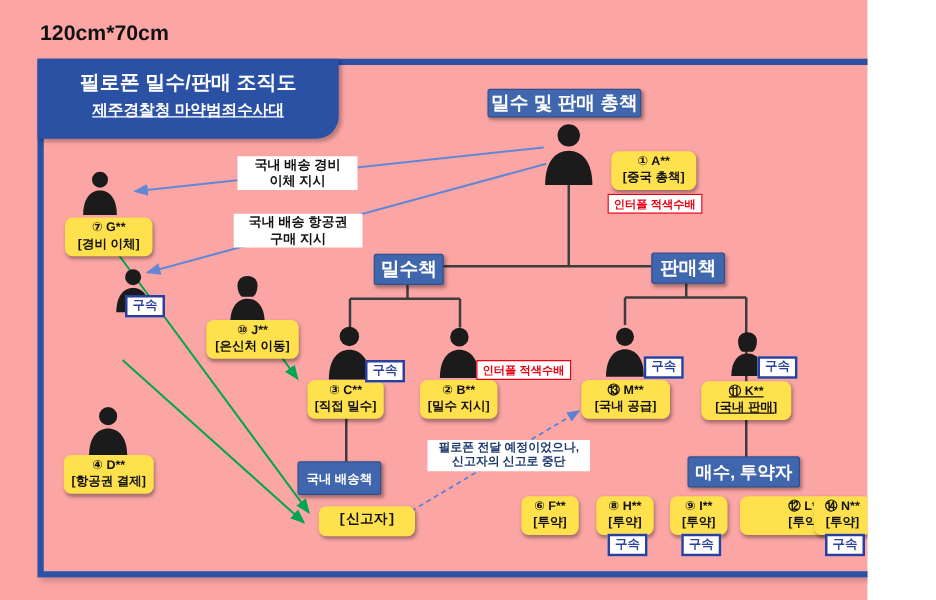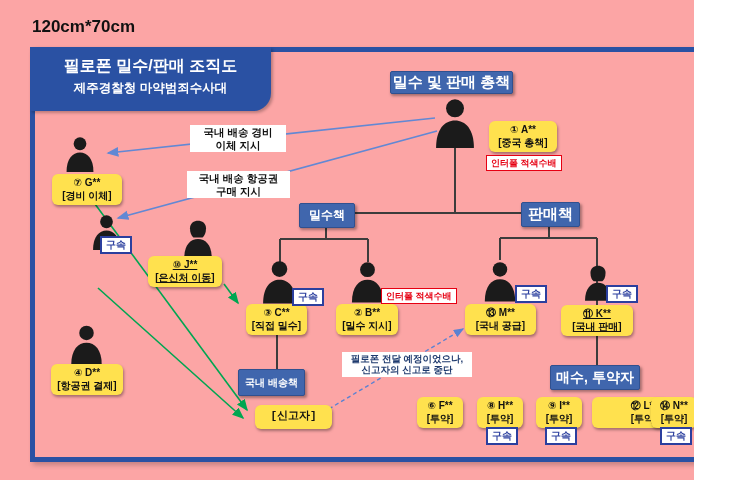--- a/index.html
+++ b/index.html
@@ -6,21 +6,21 @@
   .stage{position:relative;width:694px;height:480px;background:#fca5a5;overflow:hidden;
          font-family:"Liberation Sans","DejaVu Sans",sans-serif;color:#111;}
   .abs{position:absolute;}
   .size-label{left:32px;top:17px;font-size:17px;font-weight:700;letter-spacing:0;}
   .frame{left:30px;top:47px;width:684px;height:405px;border:5px solid #2a51a3;
          box-shadow:3px 3px 5px rgba(0,0,0,.22);background:transparent;}
   .header{left:30px;top:47px;width:241px;height:64px;background:#2a51a3;
           border-radius:0 0 18px 0;color:#fff;text-align:center;
           box-shadow:2px 2px 3px rgba(0,0,0,.25);}
   .header .title{font-size:16px;font-weight:700;margin-top:9px;}
-  .header .subtitle{font-size:12.5px;font-weight:700;margin-top:3px;}
+  .header .subtitle{font-size:12.5px;font-weight:700;margin-top:3px;text-decoration:underline;}
   .bluebox{display:flex;align-items:center;justify-content:center;background:#4066ad;
            color:#fff;font-weight:700;border:1px solid #30508f;border-radius:2px;
            box-shadow:1.5px 2px 3px rgba(0,0,0,.35);text-align:center;white-space:nowrap;}
   .ybox{background:#ffe14e;border-radius:6px;box-shadow:1px 2px 3px rgba(0,0,0,.35);
         font-weight:700;text-align:center;font-size:10px;line-height:1.25;
         padding:3px 3px;color:#111;white-space:nowrap;}
   .ybox .role{display:block;}
   .badge{background:#fff;font-weight:700;text-align:right;white-space:nowrap;
          line-height:12px;padding:1px 4px;}
   .badge.arrest{color:#2b3f9e;border:2px solid #2b3f9e;font-size:10px;}
@@ -82,21 +82,21 @@
 
     <path d="M317,416 L463,329" stroke="#5b82d2" stroke-width="1.4" fill="none" stroke-dasharray="4,3" marker-end="url(#mD)"></path>
   </svg>
 
   <div class="abs header z3">
     <div class="title">필로폰 밀수/판매 조직도</div>
     <div class="subtitle">제주경찰청 마약범죄수사대</div>
   </div>
 
   <div class="abs bluebox z3" style="left:390px;top:71px;width:121px;height:21px;font-size:15px;">밀수 및 판매 총책</div>
-  <div class="abs bluebox z3" style="left:299px;top:203px;width:54px;height:23px;font-size:12px;">밀수책</div>
+  <div class="abs bluebox z3" style="left:299px;top:203px;width:54px;height:23px;font-size:15px;">밀수책</div>
   <div class="abs bluebox z3" style="left:521px;top:202px;width:57px;height:23px;font-size:15px;">판매책</div>
   <div class="abs bluebox z3" style="left:238px;top:369px;width:65px;height:25px;font-size:10px;">국내 배송책</div>
   <div class="abs bluebox z3" style="left:550px;top:365px;width:88px;height:23px;font-size:14px;">매수, 투약자</div>
 
   <div class="abs person z2" style="left:430px;top:96px;width:50px;height:52px;">
     <svg viewBox="0 0 100 110">
         <circle cx="50" cy="26" r="19"></circle>
         <path d="M10,110 C10,70 28,52 50,52 C72,52 90,70 90,110 Z"></path>
       </svg>
   </div>
@@ -150,21 +150,21 @@
   </div>
 
   <div class="abs ybox z3" style="left:489px;top:121px;width:62px;">
     <span>① A**</span>
     <span class="role">[중국 총책]</span>
   </div>
   <div class="abs ybox z3" style="left:52px;top:174px;width:64px;">
     <span>⑦ G**</span>
     <span class="role">[경비 이체]</span>
   </div>
-  <div class="abs ybox z3" style="left:148px;top:256px;width:68px;text-decoration:underline;">
+  <div class="abs ybox z3" style="left:165px;top:256px;width:68px;">
     <span>⑩ J**</span>
     <span class="role">[은신처 이동]</span>
   </div>
   <div class="abs ybox z3" style="left:51px;top:364px;width:66px;">
     <span>④ D**</span>
     <span class="role">[항공권 결제]</span>
   </div>
   <div class="abs ybox z3" style="left:246px;top:304px;width:55px;">
     <span>③ C**</span>
     <span class="role">[직접 밀수]</span>

